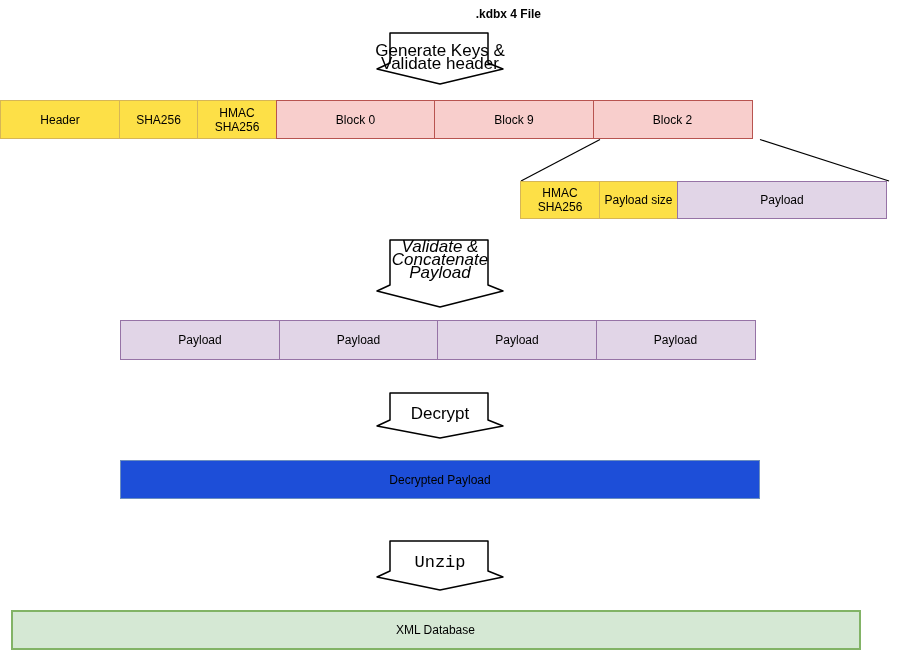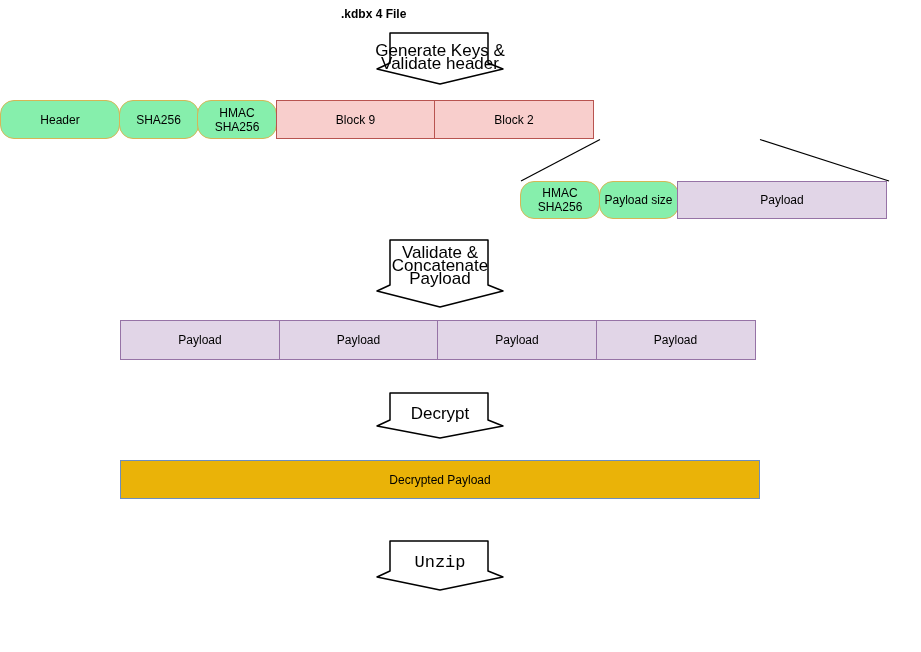--- a/index.html
+++ b/index.html
@@ -11,21 +11,21 @@
   .canvas {
     position: relative;
     width: 921px;
     height: 652px;
     background: #ffffff;
     overflow: hidden;
   }
   .diagram-title {
     position: absolute;
     left: 341px; top: 7px; width: 200px;
-    text-align: left;
+    text-align: right;
     font-size: 12px;
     font-weight: bold;
     color: #000000;
   }
   svg.overlay {
     position: absolute;
     left: 0; top: 0;
     width: 921px; height: 652px;
     pointer-events: none;
   }
@@ -55,24 +55,24 @@
     align-items: center;
     justify-content: center;
     text-align: center;
     font-size: 12px;
     line-height: 14px;
     white-space: pre-line;
     border: 1.5px solid #000;
     color: #000000;
   }
   .cell + .cell { margin-left: -1.5px; }
-  .yellow { background: #86efac; border-color: #D6B656; border-radius: 14px; }
+  .yellow { background: #fde047; border-color: #D6B656; }
   .red    { background: #F8CECC; border-color: #B85450; }
   .purple { background: #E1D5E7; border-color: #9673A6; }
-  .blue   { background: #eab308; border-color: #6C8EBF; }
+  .blue   { background: #1d4ed8; border-color: #6C8EBF; }
   .green  { background: #D5E8D4; border-color: #82B366; }
   .w80  { width: 80px; }
   .w120 { width: 120px; }
   .w160 { width: 160px; }
   .w210 { width: 210px; }
   .h39 { height: 39px; }
   .h38 { height: 38px; }
   .h40 { height: 40px; }
   .file-row    { left: 0px;   top: 100px; }
   .detail-row  { left: 520px; top: 181px; }
@@ -80,21 +80,21 @@
   .decrypted-block {
     position: absolute;
     left: 120px; top: 460px; width: 640px; height: 39px;
   }
   .xml-block {
     position: absolute;
     left: 12px; top: 610px; width: 850px; height: 40px;
     border-width: 2px;
   }
   .label-generate { top: 44px; }
-  .label-validate { top: 246px; }
+  .label-validate { top: 240px; font-style: italic; }
   .label-decrypt  { top: 407px; }
   .label-unzip    { top: 556px; font-family: Liberation Mono, monospace; }
 </style>
 </head>
 <body>
 
 <div class="canvas">
 
   <div class="diagram-title">.kdbx 4 File</div>
 
@@ -113,34 +113,36 @@
 Concatenate
 Payload</div>
   <div class="arrow-label label-decrypt">Decrypt</div>
   <div class="arrow-label label-unzip">Unzip</div>
 
   <div class="row file-row">
     <div class="cell yellow w120 h39">Header</div>
     <div class="cell yellow w80 h39">SHA256</div>
     <div class="cell yellow w80 h39">HMAC
 SHA256</div>
+    <div class="cell red w160 h39">Block 0</div>
     <div class="cell red w160 h39">Block 9</div>
     <div class="cell red w160 h39">Block 2</div>
   </div>
 
   <div class="row detail-row">
     <div class="cell yellow w80 h38">HMAC
 SHA256</div>
     <div class="cell yellow w80 h38">Payload size</div>
     <div class="cell purple w210 h38">Payload</div>
   </div>
 
   <div class="row payload-row">
     <div class="cell purple w160 h40">Payload</div>
     <div class="cell purple w160 h40">Payload</div>
     <div class="cell purple w160 h40">Payload</div>
     <div class="cell purple w160 h40">Payload</div>
   </div>
 
   <div class="cell blue decrypted-block">Decrypted Payload</div>
 
+  <div class="cell green xml-block">XML Database</div>
 
 </div>
 
 </body></html>

